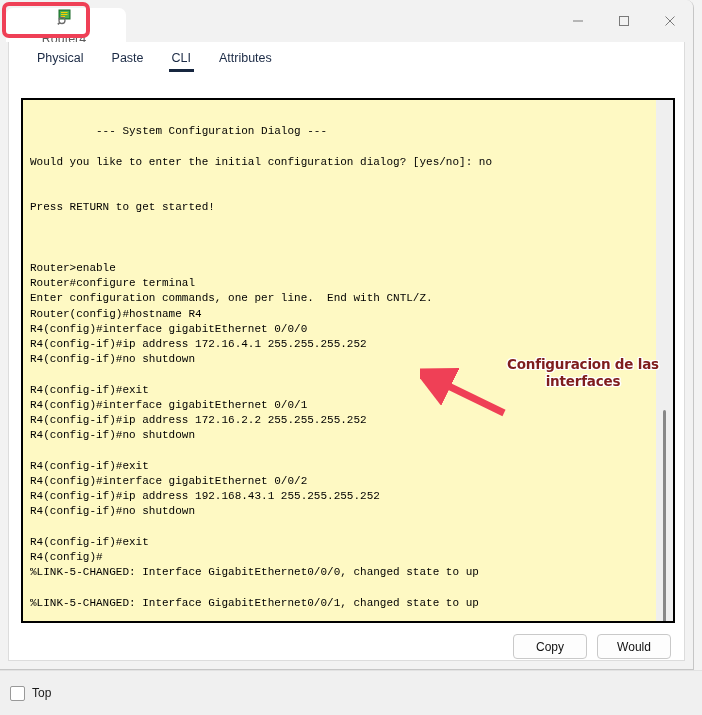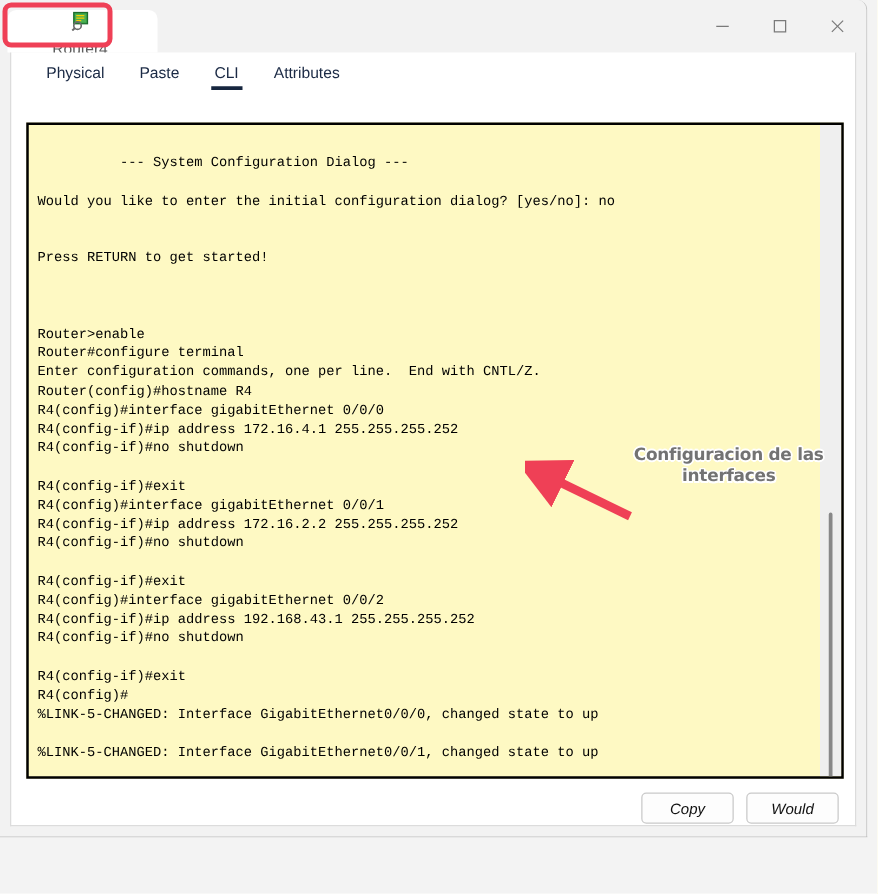--- a/index.html
+++ b/index.html
@@ -189,21 +189,20 @@
     border-radius: 2px;
   }
 
   
   .btn-row {
     position: absolute;
     right: 13px;
     top: 592px;
     display: flex;
     gap: 10px;
-    font-style: italic;
   }
   .btn {
     width: 72px;
     height: 23px;
     background: #fdfdfd;
     border: 1px solid #c9c9c9;
     border-radius: 4px;
     font-size: 12px;
     color: #111;
     display: flex;
@@ -263,21 +262,21 @@
   .annot-text {
     position: absolute;
     left: 498px;
     top: 356px;
     width: 170px;
     text-align: center;
     font-family: "DejaVu Sans", sans-serif;
     font-weight: bold;
     font-size: 13.5px;
     line-height: 17px;
-    color: #737373;
+    color: #7f1d1d;
     letter-spacing: -0.2px;
     text-shadow:
       1.4px 0 0 #fff, -1.4px 0 0 #fff, 0 1.4px 0 #fff, 0 -1.4px 0 #fff,
       1px 1px 0 #fff, -1px 1px 0 #fff, 1px -1px 0 #fff, -1px -1px 0 #fff;
     pointer-events: none;
   }
 </style>
 </head>
 <body>
 
@@ -376,20 +375,24 @@
       </div>
 
       <div class="btn-row">
         <div class="btn">Copy</div>
         <div class="btn">Would</div>
       </div>
 
     </div>
   </div>
 
+  <div class="statusbar">
+    <div class="checkbox"></div>
+    <div class="status-label">Top</div>
+  </div>
 
   <div class="annot-box"></div>
 
   <svg class="annot-arrow" viewBox="0 0 95 55">
     <defs>
       <marker id="ah" markerWidth="6" markerHeight="6" refX="2.6" refY="3" orient="auto">
         <path d="M0,0 L6,3 L0,6 Z" fill="#ef4056"></path>
       </marker>
     </defs>
     <line x1="84" y1="48" x2="14" y2="14" stroke="#ef4056" stroke-width="7" stroke-linecap="butt" marker-end="url(#ah)"></line>

